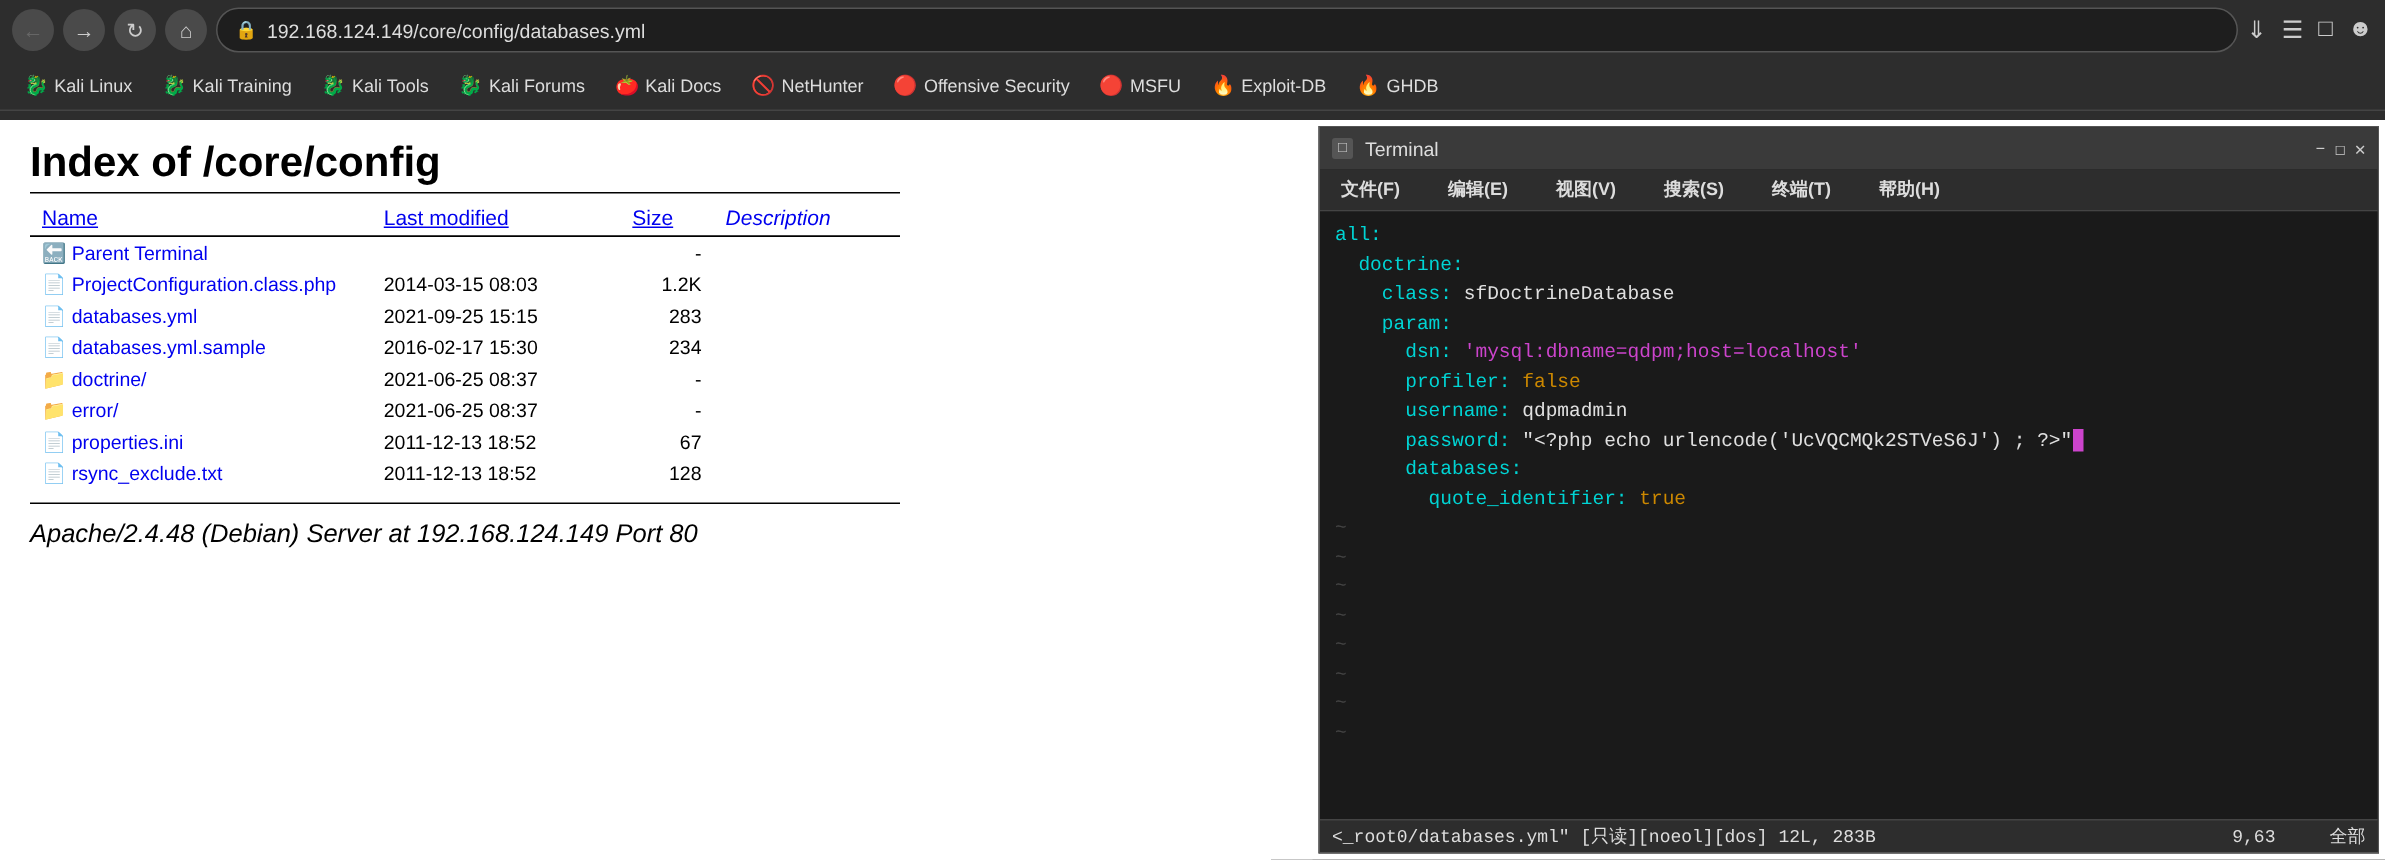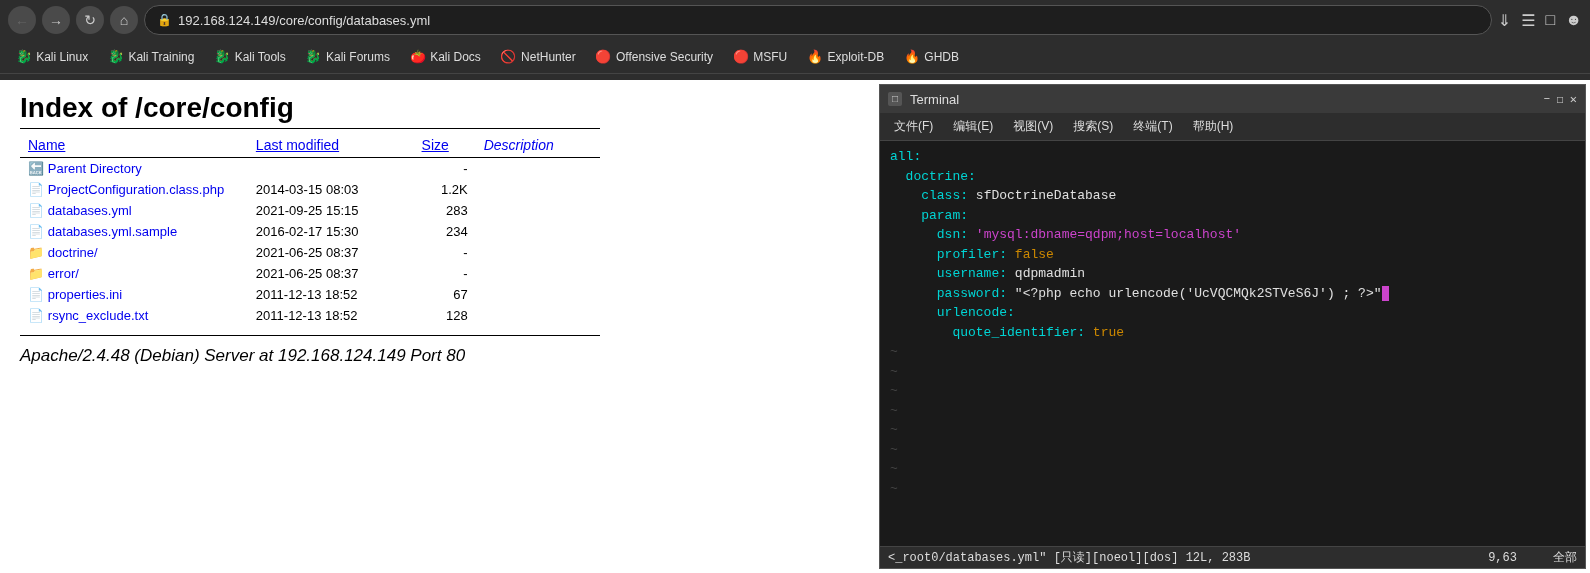--- a/index.html
+++ b/index.html
@@ -146,23 +146,24 @@
       background: #555;
       border-radius: 2px;
       display: flex; align-items: center; justify-content: center;
       color: #ccc; font-size: 10px;
     }
     .terminal-title-text { color: #ddd; font-size: 13px; font-family: Arial; }
     .terminal-win-btns { display: flex; gap: 6px; color: #ccc; font-size: 12px; }
     .terminal-menubar {
       background: #2d2d2d;
       display: flex;
-      gap: 0;
+      gap: 12px;
       padding: 2px 4px;
       border-bottom: 1px solid #444;
+      font-weight: bold;
     }
     .terminal-menu-item {
       color: #ddd;
       font-size: 12px;
       padding: 3px 10px;
       cursor: pointer;
       font-family: Arial;
     }
     .terminal-body {
       flex: 1;
@@ -266,21 +267,21 @@
           <th class="col-name"><a href="#">Name</a></th>
           <th class="col-date"><a href="#">Last modified</a></th>
           <th class="col-size"><a href="#">Size</a></th>
           <th class="col-desc">Description</th>
         </tr>
       </thead>
       <tbody>
         <tr>
           <td class="col-name">
             <span>🔙</span>
-            <a href="#" class="file-link">Parent Directory</a>
+            <a href="#" class="file-link">Parent Terminal</a>
           </td>
           <td class="col-date"></td>
           <td class="col-size">-</td>
           <td class="col-desc"></td>
         </tr>
         <tr>
           <td class="col-name">
             <span>📄</span>
             <a href="#" class="file-link">ProjectConfiguration.class.php</a>
           </td>
@@ -370,21 +371,21 @@
     </div>
     <div class="terminal-body">
       <div class="term-line"><span class="t-cyan">all:</span></div>
       <div class="term-line"><span class="t-cyan">  doctrine:</span></div>
       <div class="term-line"><span class="t-cyan">    class: </span><span class="t-white">sfDoctrineDatabase</span></div>
       <div class="term-line"><span class="t-cyan">    param:</span></div>
       <div class="term-line"><span class="t-cyan">      dsn: </span><span class="t-pink">'mysql:dbname=qdpm;host=localhost'</span></div>
       <div class="term-line"><span class="t-cyan">      profiler: </span><span class="t-orange">false</span></div>
       <div class="term-line"><span class="t-cyan">      username: </span><span class="t-white">qdpmadmin</span></div>
       <div class="term-line"><span class="t-cyan">      password: </span><span class="t-white">"&lt;?php echo urlencode('UcVQCMQk2STVeS6J') ; ?&gt;"</span><span class="cursor-highlight"> </span></div>
-      <div class="term-line"><span class="t-cyan">      urlencode:</span></div>
+      <div class="term-line"><span class="t-cyan">      databases:</span></div>
       <div class="term-line"><span class="t-cyan">        quote_identifier: </span><span class="t-orange">true</span></div>
       <div class="term-line t-tilde">~</div>
       <div class="term-line t-tilde">~</div>
       <div class="term-line t-tilde">~</div>
       <div class="term-line t-tilde">~</div>
       <div class="term-line t-tilde">~</div>
       <div class="term-line t-tilde">~</div>
       <div class="term-line t-tilde">~</div>
       <div class="term-line t-tilde">~</div>
     </div>

